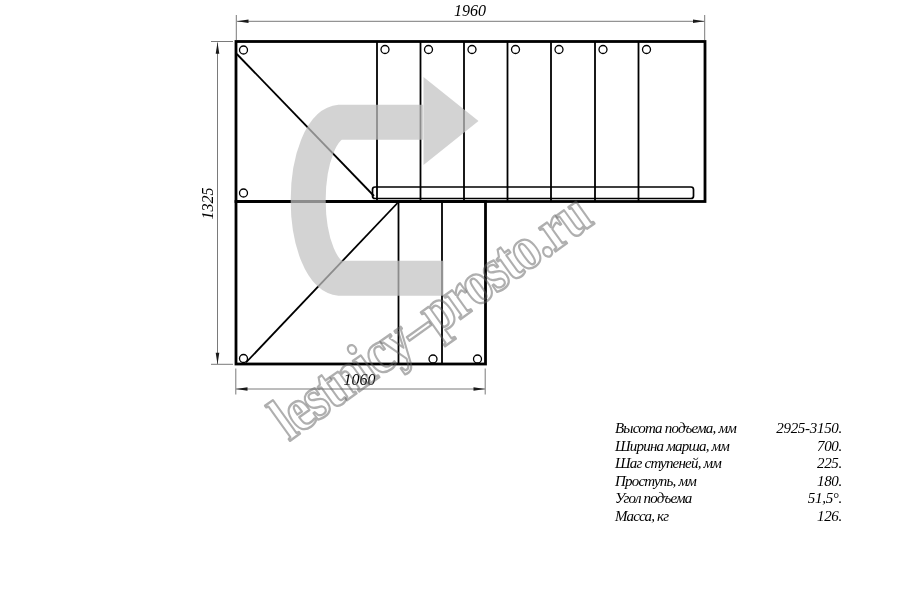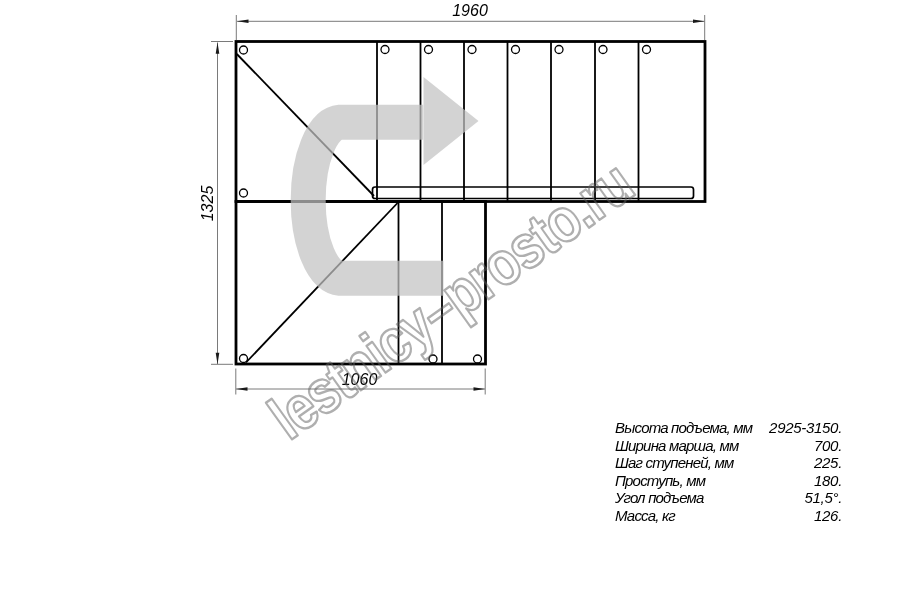--- a/index.html
+++ b/index.html
@@ -1,17 +1,17 @@
 <!DOCTYPE html>
 <html><head>
 <meta charset="utf-8">
 <style>
   html,body{margin:0;padding:0;background:#fff;}
   .page{position:relative;width:900px;height:596px;background:#d946ef;overflow:hidden;
-        font-family:Liberation Sans, sans-serif;}
+        font-family:Liberation Serif, serif;}
 </style>
 </head>
 <body>
 <div class="page">
 <svg width="900" height="600" viewBox="0 0 900 600" xmlns="http://www.w3.org/2000/svg">
 
   <rect x="0" y="0" width="900" height="600" fill="#ffffff"></rect>
 
   <g stroke="#7a7a7a" stroke-width="1">
     <line x1="236.3" y1="15" x2="236.3" y2="40"></line>

